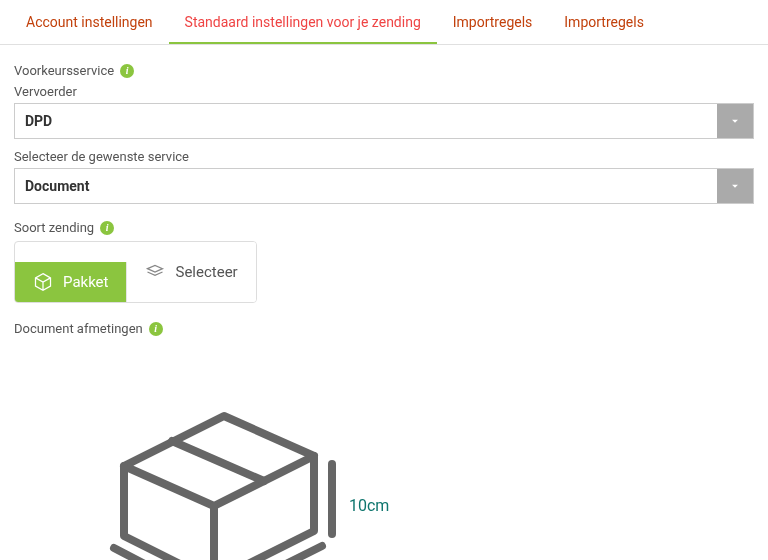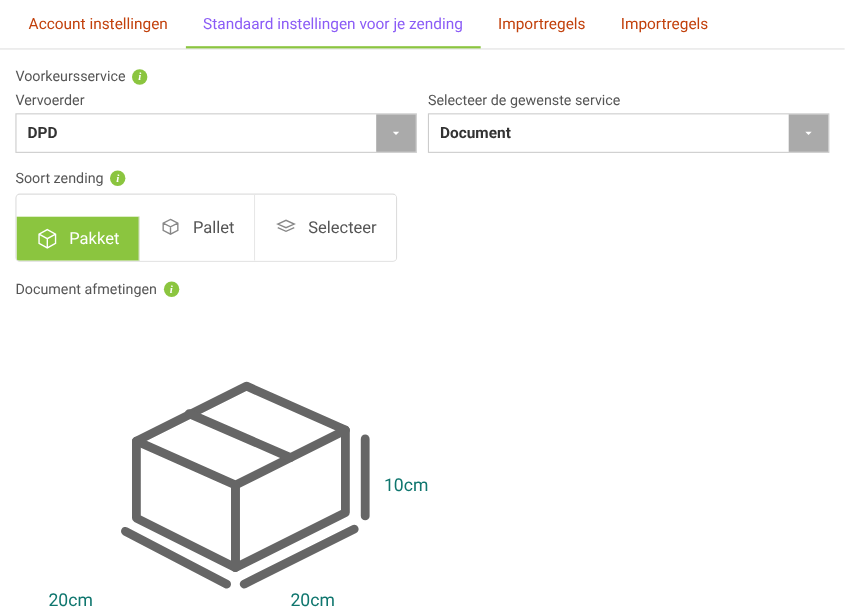--- a/index.html
+++ b/index.html
@@ -16,27 +16,27 @@
     padding: 0 10px;
   }
   .tab {
     padding: 14px 16px 12px 16px;
     color: #c2410c;
     cursor: pointer;
     border-bottom: 2px solid transparent;
     font-size: 14px;
   }
   .tab.active {
-    color: #8b5cf6;
+    color: #ef4444;
     border-bottom-color: #8bc53f;
   }
   .content { padding: 18px 14px; }
   .row-label {
     display: flex;
-    align-items: flex-start;
+    align-items: center;
     gap: 6px;
     font-size: 13px;
     color: #555;
     margin-bottom: 6px;
   }
   .info-icon {
     width: 14px; height: 14px;
     background: #8bc53f;
     border-radius: 50%;
     display: inline-flex;
@@ -44,20 +44,21 @@
     color: #fff;
     font-size: 10px;
     font-weight: bold;
     font-family: Georgia, serif;
     font-style: italic;
   }
   .two-col {
     display: flex;
     gap: 10px;
     margin-bottom: 16px;
+    flex-direction: column;
   }
   .col { flex: 1; }
   .sublabel { font-size: 13px; color: #555; margin-bottom: 4px; display: block; }
   .select {
     display: flex;
     border: 1px solid #ccc;
     height: 36px;
     align-items: stretch;
     background: #fff;
     cursor: pointer;
@@ -171,28 +172,20 @@
       <span class="seg-icon">
         <svg viewBox="0 0 24 24">
             <path d="M12 2 L21 7 L21 17 L12 22 L3 17 L3 7 Z M3 7 L12 12 L21 7 M12 12 L12 22"></path>
           </svg>
       </span>
       <span>Pakket</span>
     </div>
     <div class="seg">
       <span class="seg-icon">
         <svg viewBox="0 0 24 24">
-            <path d="M12 3 L20 7 L20 15 L12 19 L4 15 L4 7 Z M4 7 L12 11 L20 7 M12 11 L12 19"></path>
-          </svg>
-      </span>
-      <span>Pallet</span>
-    </div>
-    <div class="seg">
-      <span class="seg-icon">
-        <svg viewBox="0 0 24 24">
             <path d="M3 8 L12 4 L21 8 L12 12 Z M3 12 L12 16 L21 12"></path>
           </svg>
       </span>
       <span>Selecteer</span>
     </div>
   </div>
 
   <div class="row-label">
     <span>Document afmetingen</span>
     <span class="info-icon">i</span>

